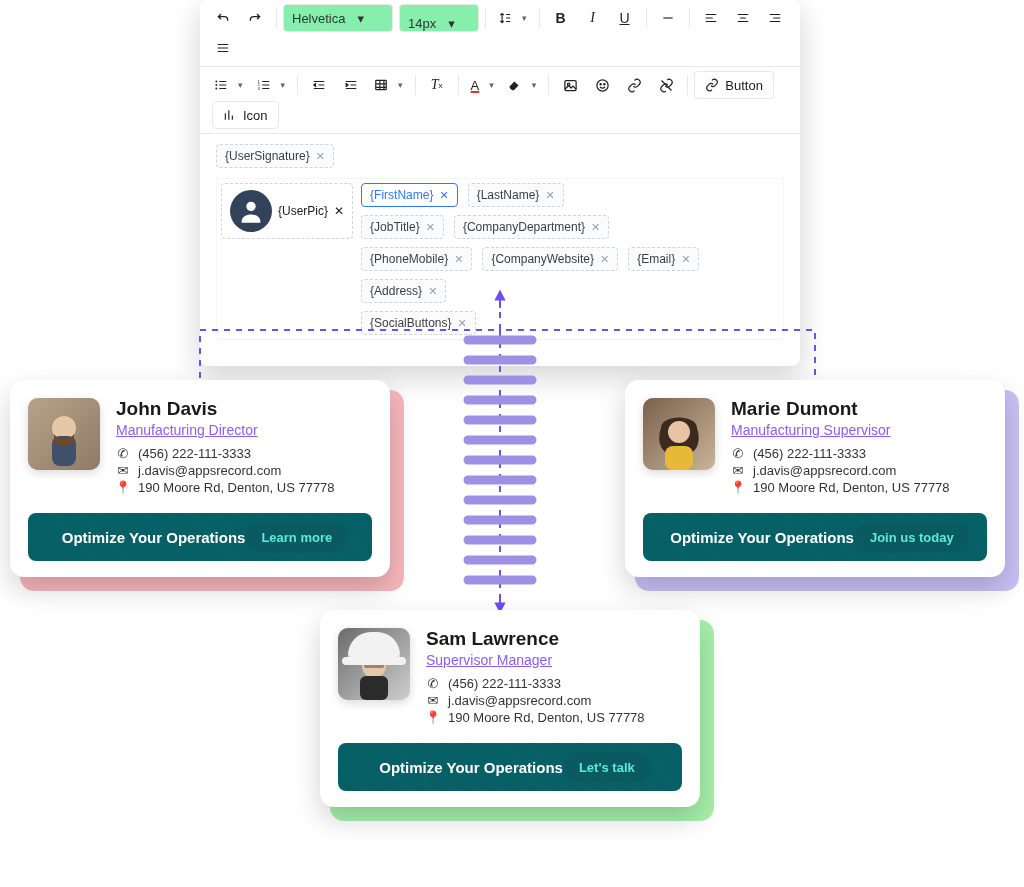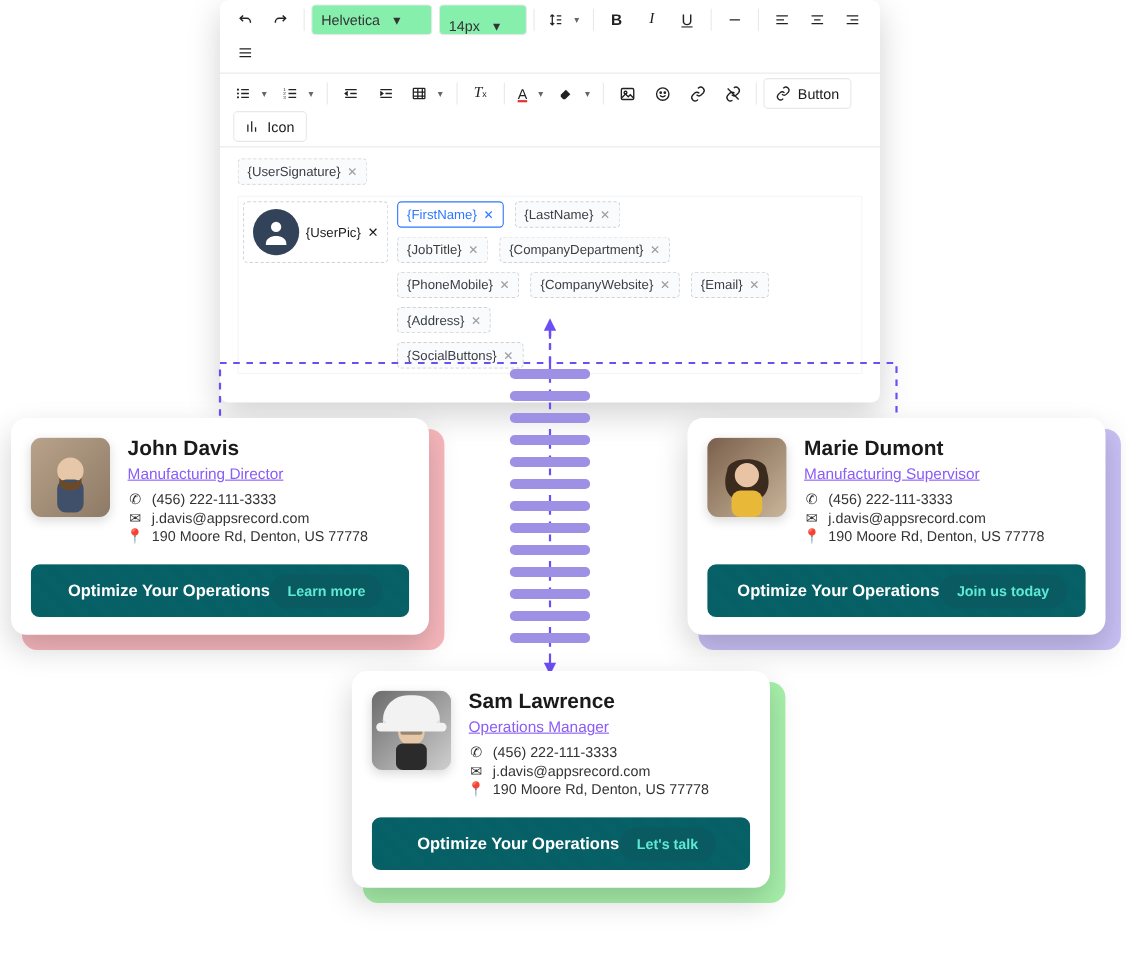--- a/index.html
+++ b/index.html
@@ -508,21 +508,21 @@
         <div class="photo-bg photo-c"></div>
         <svg class="face-svg" viewBox="0 0 72 72">
             <circle cx="36" cy="38" r="12" fill="#e6c8a8"></circle>
             <rect x="22" y="48" width="28" height="24" rx="6" fill="#2b2b2b"></rect>
             <rect x="26" y="34" width="20" height="6" rx="2" fill="#222" opacity=".4"></rect>
           </svg>
         <div class="helmet"></div>
       </div>
       <div class="person-info">
         <div class="name">Sam Lawrence</div>
-        <div class="title">Operations Manager</div>
+        <div class="title">Supervisor Manager</div>
         <div class="detail">
             <span class="ic">✆</span>
             <span>(456) 222-111-3333</span>
           </div>
         <div class="detail">
             <span class="ic">✉</span>
             <span>j.davis@appsrecord.com</span>
           </div>
         <div class="detail">
             <span class="ic">📍</span>

